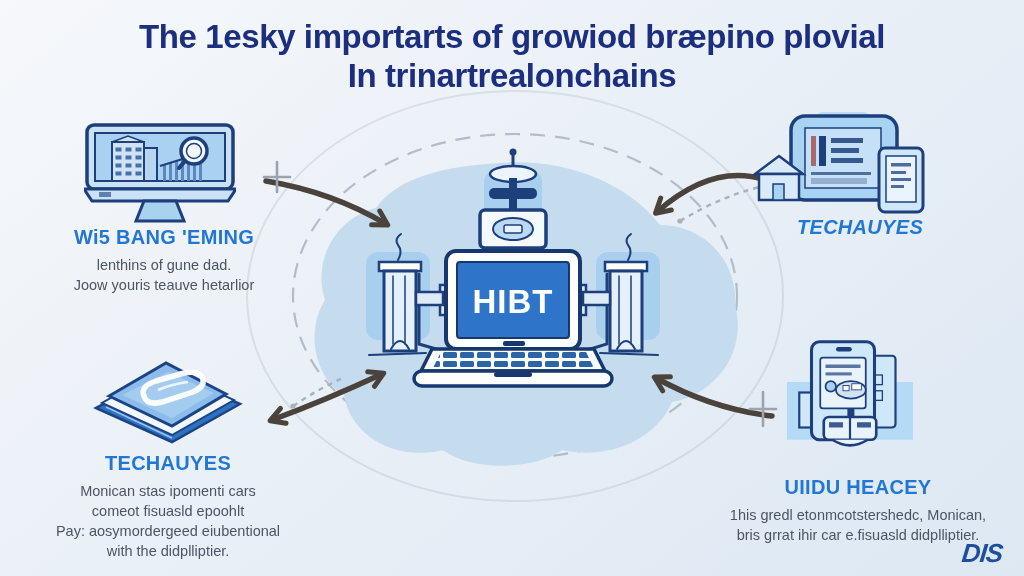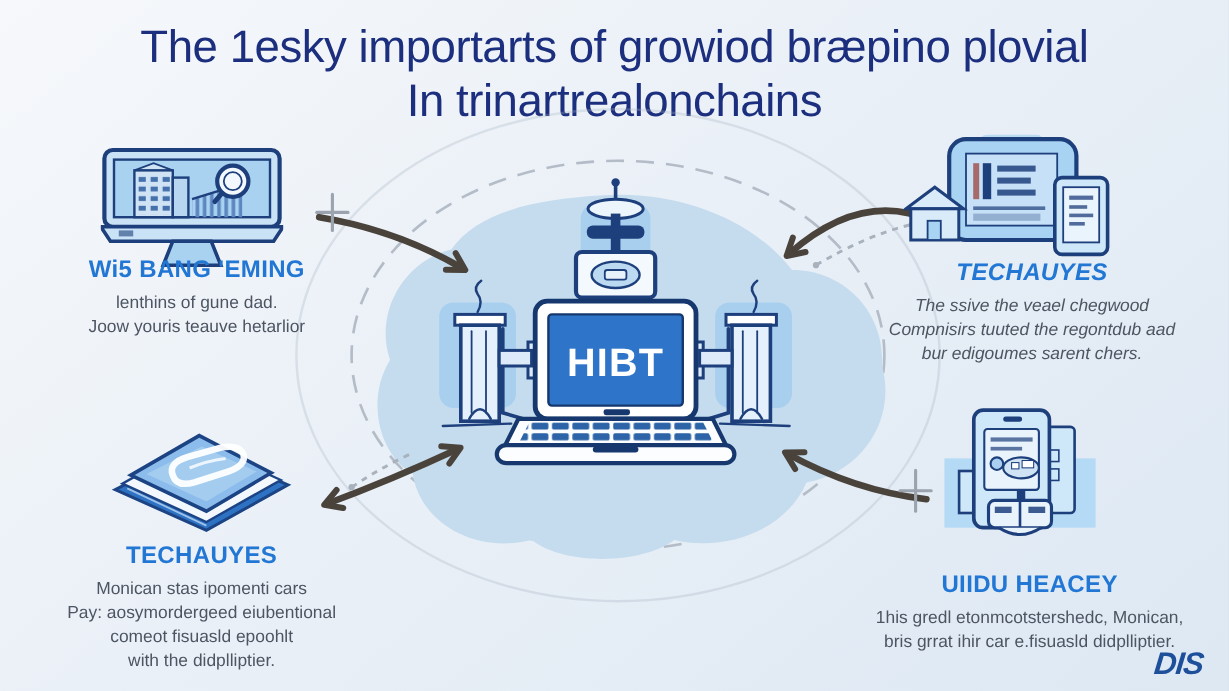--- a/index.html
+++ b/index.html
@@ -3,21 +3,21 @@
 <meta charset="utf-8">
 <style>
   html,body{margin:0;padding:0;}
   body{font-family:"Liberation Sans", sans-serif; background:#cfd8e2;}
   #canvas{
     position:relative; width:1024px; height:576px; overflow:hidden;
     background:linear-gradient(140deg,#f6f8fb 0%,#eaf0f7 45%,#dde8f3 100%);
   }
   .abs{position:absolute;}
   .title-wrap{left:0; top:18px; width:1024px; text-align:center; color:#1c2e7e;}
-  .title-line{font-size:38px; font-weight:normal; letter-spacing:-0.4px; line-height:1.18;}
+  .title-line{font-size:33px; font-weight:bold; letter-spacing:-0.4px; line-height:1.18;}
   .quad-text{text-align:center;}
   .q-head{font-size:20px; font-weight:bold; color:#2277d4; letter-spacing:0.3px; margin-bottom:6px;}
   .q-body{font-size:14.5px; color:#4d5562; line-height:1.38;}
   .logo{right:22px; top:538px; font-size:26px; font-weight:800; font-style:italic;
         color:#1d4f9a; letter-spacing:-1px; transform:skewX(-6deg);}
   svg{display:block;}
 </style>
 </head>
 <body>
 
@@ -193,43 +193,38 @@
     <rect x="70" y="52" width="7" height="6" fill="#ffffff" stroke="#1d3f7c" stroke-width="1"></rect>
     <rect x="80" y="50" width="11" height="7" fill="#ffffff" stroke="#1d3f7c" stroke-width="1"></rect>
     <rect x="75" y="78" width="8" height="12" fill="#1d3f7c"></rect>
     <rect x="48" y="88" width="60" height="26" rx="6" fill="#e9f3fc" stroke="#1d3f7c" stroke-width="3"></rect>
     <rect x="54" y="94" width="16" height="6" fill="#1d3f7c" opacity="0.85"></rect>
     <rect x="86" y="94" width="16" height="6" fill="#1d3f7c" opacity="0.85"></rect>
     <line x1="78" y1="88" x2="78" y2="114" stroke="#1d3f7c" stroke-width="2.5"></line>
     <path d="M 58 114 Q 78 127 98 114" fill="#e9f3fc" stroke="#1d3f7c" stroke-width="3"></path>
   </svg>
 
-  <div class="abs quad-text" style="left:28px;top:214px;width:272px;">
+  <div class="abs quad-text" style="left:28px;top:226px;width:272px;">
     <div class="q-head">Wi5 BANG 'EMING</div>
     <div class="q-body">
       <div>lenthins of gune dad.</div>
       <div>Joow youris teauve hetarlior</div>
     </div>
   </div>
 
   <div class="abs quad-text" style="left:716px;top:216px;width:288px;font-style:italic;">
     <div class="q-head">TECHAUYES</div>
-    <div class="q-body">
-      <div>The ssive the veael chegwood</div>
-      <div>Compnisirs tuuted the regontdub aad</div>
-      <div>bur edigoumes sarent chers.</div>
-    </div>
   </div>
 
   <div class="abs quad-text" style="left:18px;top:452px;width:300px;">
     <div class="q-head">TECHAUYES</div>
     <div class="q-body">
       <div>Monican stas ipomenti cars</div>
+      <div>comeot fisuasld epoohlt</div>
       <div>Pay: aosymordergeed eiubentional</div>
-      <div>comeot fisuasld epoohlt</div>
       <div>with the didplliptier.</div>
     </div>
   </div>
 
   <div class="abs quad-text" style="left:700px;top:476px;width:316px;">
     <div class="q-head">UIIDU HEACEY</div>
     <div class="q-body">
       <div>1his gredl etonmcotstershedc, Monican,</div>
       <div>bris grrat ihir car e.fisuasld didplliptier.</div>
     </div>

